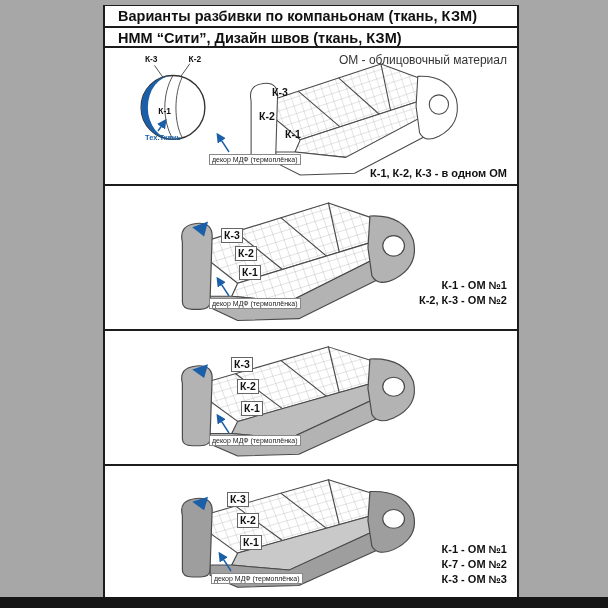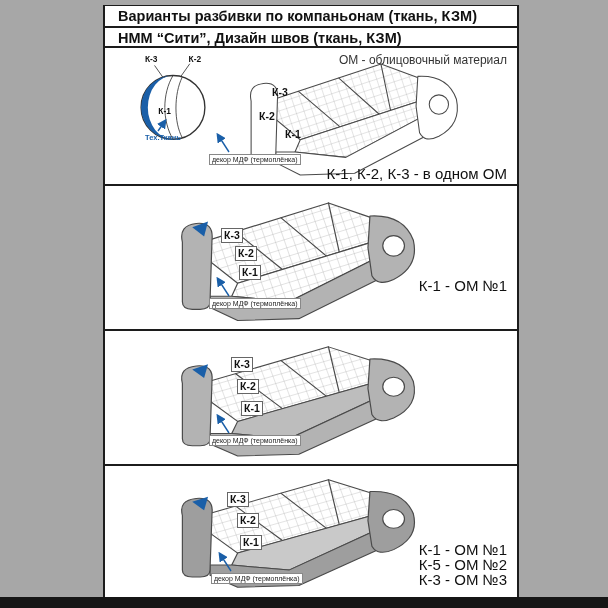--- a/index.html
+++ b/index.html
@@ -46,21 +46,21 @@
   .klabel.plain{border:none;background:transparent;}
   .decor{
     position:absolute;font-size:7px;line-height:9px;white-space:nowrap;
     border:1px solid #888;background:#fff;padding:0 2px;color:#222;
   }
   .tech{
     position:absolute;font-size:7.5px;font-weight:bold;color:#1a5fa8;white-space:nowrap;text-align:right;
   }
   .variant{
     position:absolute;right:10px;text-align:right;
-    font-weight:normal;font-size:15px;line-height:15px;white-space:nowrap;
+    font-weight:bold;font-size:11px;line-height:15px;white-space:nowrap;
   }
   .omnote{
     position:absolute;right:10px;top:5px;font-size:12px;color:#333;white-space:nowrap;
   }
   .detail .ldr{stroke:#333;stroke-width:1;fill:none;}
   .detail text{font-family:"Liberation Sans",sans-serif;font-weight:bold;font-size:10px;fill:#111;text-anchor:middle;}
   .barrow line,.tarrow line{stroke:#1a5fa8;stroke-width:1.4;}
   .bottom-bar{position:absolute;left:0;top:597px;width:608px;height:11px;background:#161616;}
 </style>
 </head>
@@ -145,20 +145,21 @@
     <span class="klabel" style="left:130px;top:60px;">К-2</span>
     <span class="klabel" style="left:134px;top:79px;">К-1</span>
 
     <svg class="barrow" style="left:108px;top:88px;" width="20" height="24" viewBox="0 0 20 24">
       <line x1="16" y1="22" x2="5" y2="5" marker-end="url(#arB)"></line>
     </svg>
     <span class="decor" style="left:104px;top:112px;">декор МДФ (термоплёнка)</span>
 
     <div class="variant" style="top:92px;">
       <div>К-1 - ОМ №1</div>
+      <div>К-2, К-3 - ОМ №2</div>
     </div>
   </section>
 
   <section class="sec" style="top:325px;height:135px;">
     <svg class="sofa v3" style="left:30px;top:2px;" width="306" height="130" viewBox="0 0 310 150" preserveAspectRatio="none">
       <polygon class="back" points="56,62 196,16 240,32 240,58 104,102"></polygon>
       <line x1="102" y1="47" x2="149" y2="87"></line>
       <line x1="148" y1="32" x2="194" y2="73"></line>
       <line x1="196" y1="16" x2="207" y2="69"></line>
       <polygon class="seat" points="104,102 240,58 254,70 156,122 98,116"></polygon>
@@ -198,20 +199,20 @@
     <span class="klabel" style="left:132px;top:47px;">К-2</span>
     <span class="klabel" style="left:135px;top:69px;">К-1</span>
 
     <svg class="barrow" style="left:110px;top:83px;" width="20" height="24" viewBox="0 0 20 24">
       <line x1="16" y1="22" x2="5" y2="5" marker-end="url(#arB)"></line>
     </svg>
     <span class="decor" style="left:106px;top:107px;">декор МДФ (термоплёнка)</span>
 
     <div class="variant" style="top:76px;">
       <div>К-1 - ОМ №1</div>
-      <div>К-5 - ОМ №2</div>
+      <div>К-7 - ОМ №2</div>
       <div>К-3 - ОМ №3</div>
     </div>
   </section>
 
 </div>
 
 <div class="bottom-bar"></div>
 
 </body></html>

